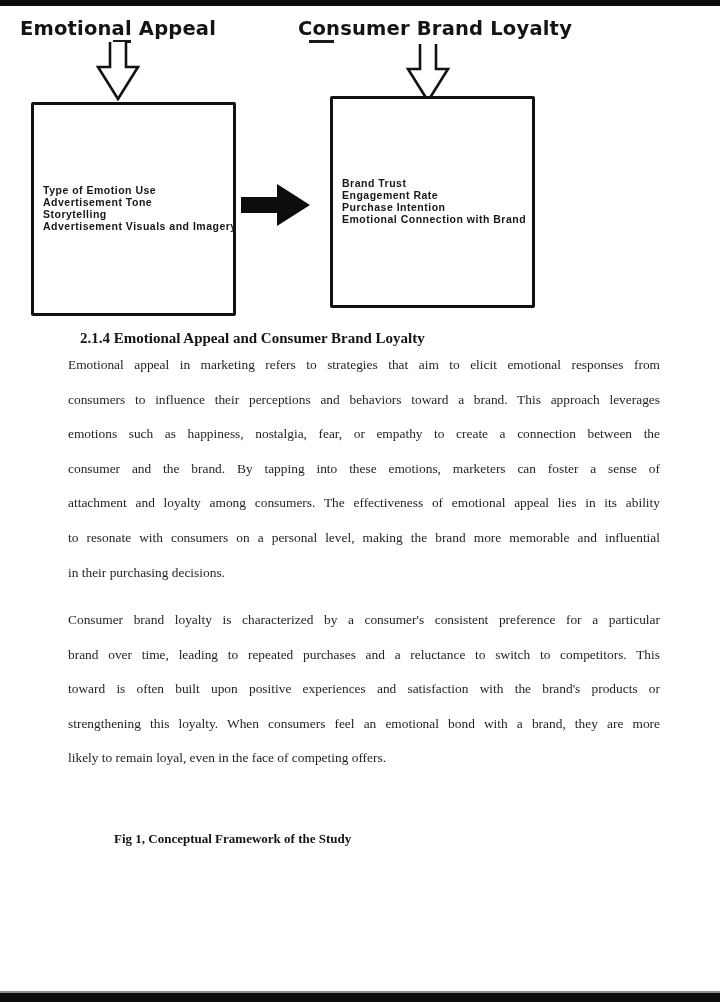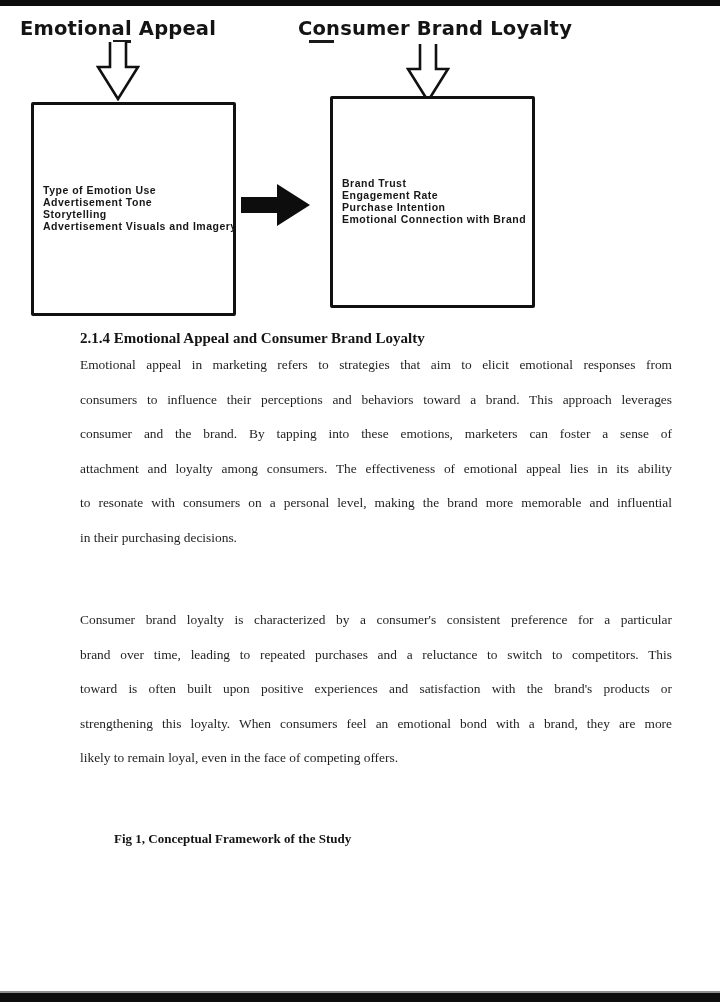--- a/index.html
+++ b/index.html
@@ -37,21 +37,21 @@
   .dg-item{
     font-family:"Liberation Sans", sans-serif;font-weight:bold;font-size:10.5px;
     letter-spacing:0.5px;color:#161616;white-space:nowrap;
   }
 
   
   .sec-heading{
     position:absolute;left:80px;top:330px;width:592px;
     font-weight:bold;font-size:15px;color:#141414;
   }
-  .para{position:absolute;left:80px;width:592px;}
+  .para{position:absolute;left:68px;width:592px;}
   .p1{top:348px;}
   .p2{top:603px;}
   .line{
     height:34.6px;line-height:34.6px;font-size:13.4px;
     white-space:nowrap;
     text-align:justify;text-align-last:justify;
   }
   .line.last{text-align-last:left;}
   .fig-caption{
     position:absolute;left:114px;top:831px;
@@ -96,20 +96,21 @@
       <div class="dg-item">Purchase Intention</div>
       <div class="dg-item">Emotional Connection with Brand</div>
     </div>
   </div>
 
   <div class="sec-heading">2.1.4 Emotional Appeal and Consumer Brand Loyalty</div>
 
   <div class="para p1">
     <div class="line">Emotional appeal in marketing refers to strategies that aim to elicit emotional responses from</div>
     <div class="line">consumers to influence their perceptions and behaviors toward a brand. This approach leverages</div>
+    <div class="line">emotions such as happiness, nostalgia, fear, or empathy to create a connection between the</div>
     <div class="line">consumer and the brand. By tapping into these emotions, marketers can foster a sense of</div>
     <div class="line">attachment and loyalty among consumers. The effectiveness of emotional appeal lies in its ability</div>
     <div class="line">to resonate with consumers on a personal level, making the brand more memorable and influential</div>
     <div class="line last">in their purchasing decisions.</div>
   </div>
 
   <div class="para p2">
     <div class="line">Consumer brand loyalty is characterized by a consumer's consistent preference for a particular</div>
     <div class="line">brand over time, leading to repeated purchases and a reluctance to switch to competitors. This</div>
     <div class="line">toward is often built upon positive experiences and satisfaction with the brand's products or</div>

